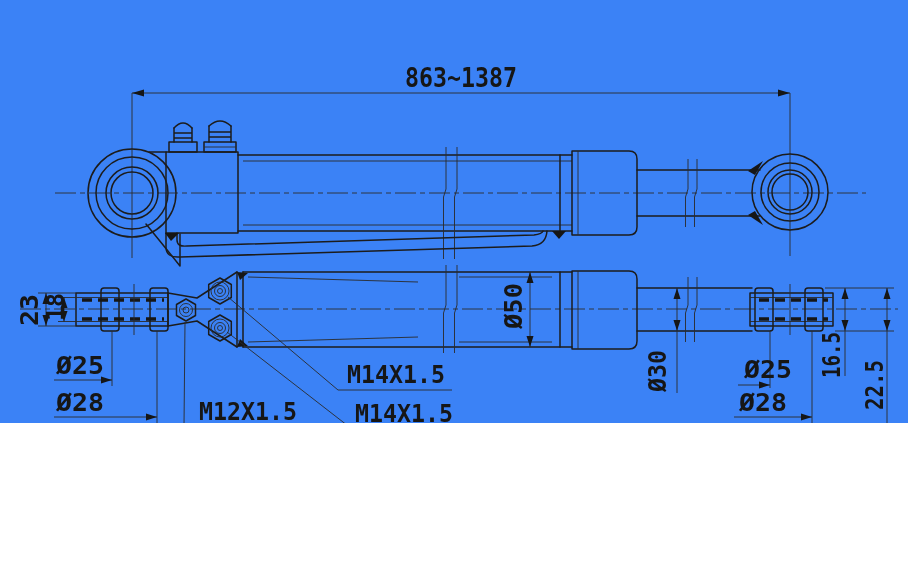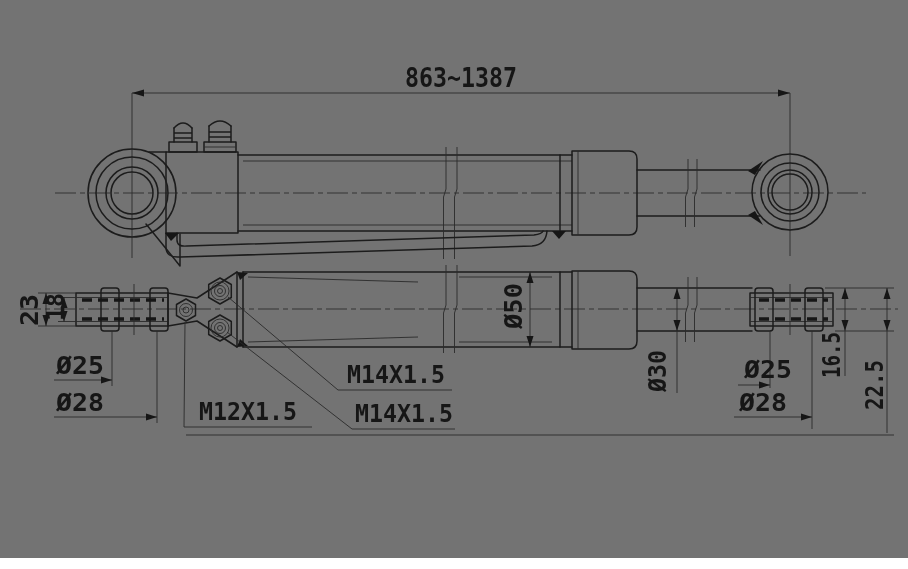--- a/index.html
+++ b/index.html
@@ -1,19 +1,19 @@
 <!DOCTYPE html>
 <html><head>
 <meta charset="utf-8">
 <style>
   html,body{margin:0;padding:0;background:#ffffff;}
   .sheet{
     position:relative;
-    width:908px;height:558px;
-    background:#737373;
+    width:908px;height:423px;
+    background:#3b82f6;
     overflow:hidden;
     font-family:"DejaVu Sans Mono", monospace;
   }
   svg{display:block;}
   svg text{
     font-family:"DejaVu Sans Mono", monospace;
     fill:#161616;
     font-weight:bold;
   }
   .ol{stroke:#1c1c1c;stroke-width:1.5;fill:none;stroke-linecap:round;stroke-linejoin:round;}

